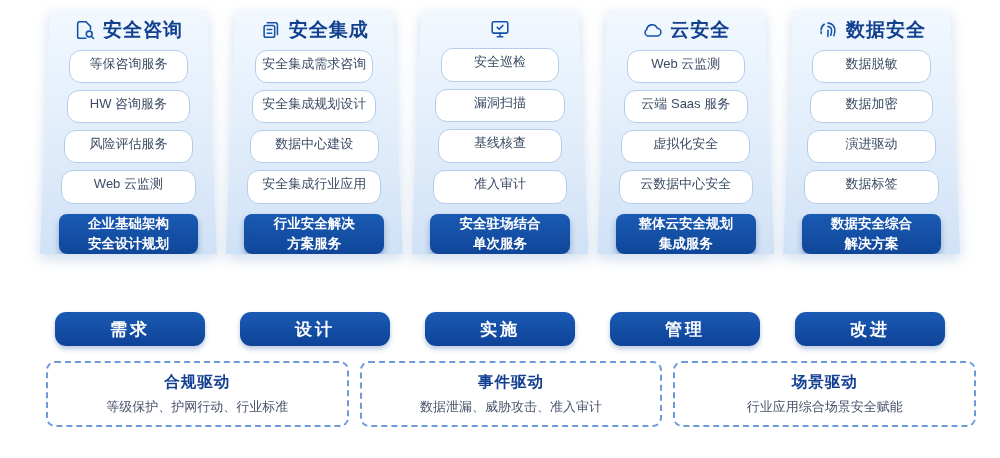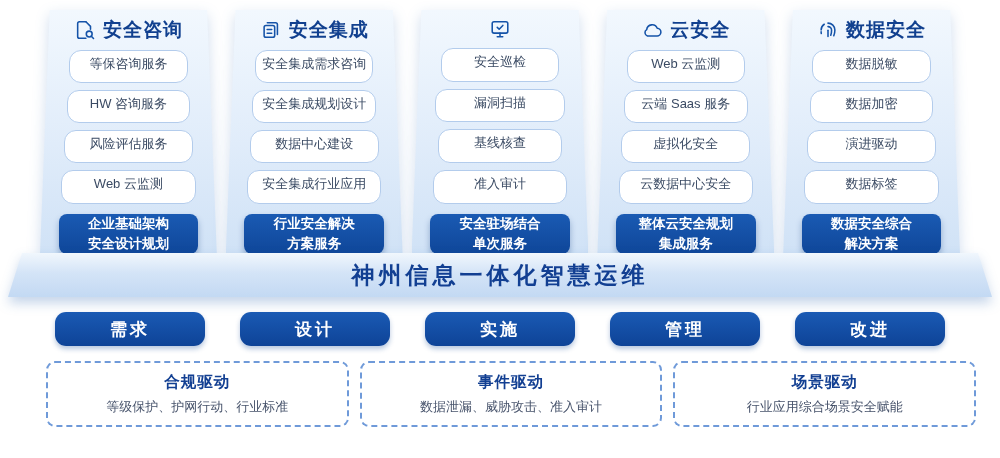--- a/index.html
+++ b/index.html
@@ -171,25 +171,20 @@
         <div class="item w3">数据标签</div>
         <div class="highlight">
           <span>数据安全综合</span>
           <span>解决方案</span>
         </div>
       </div>
     </div>
 
   </div>
 
-  <div class="banner-wrap">
-    <div class="banner">
-      <span class="banner-title">神州信息一体化智慧运维</span>
-    </div>
-  </div>
 
   <div class="phases">
     <div class="pill">需求</div>
     <div class="pill">设计</div>
     <div class="pill">实施</div>
     <div class="pill">管理</div>
     <div class="pill">改进</div>
   </div>
 
   <div class="drivers">

